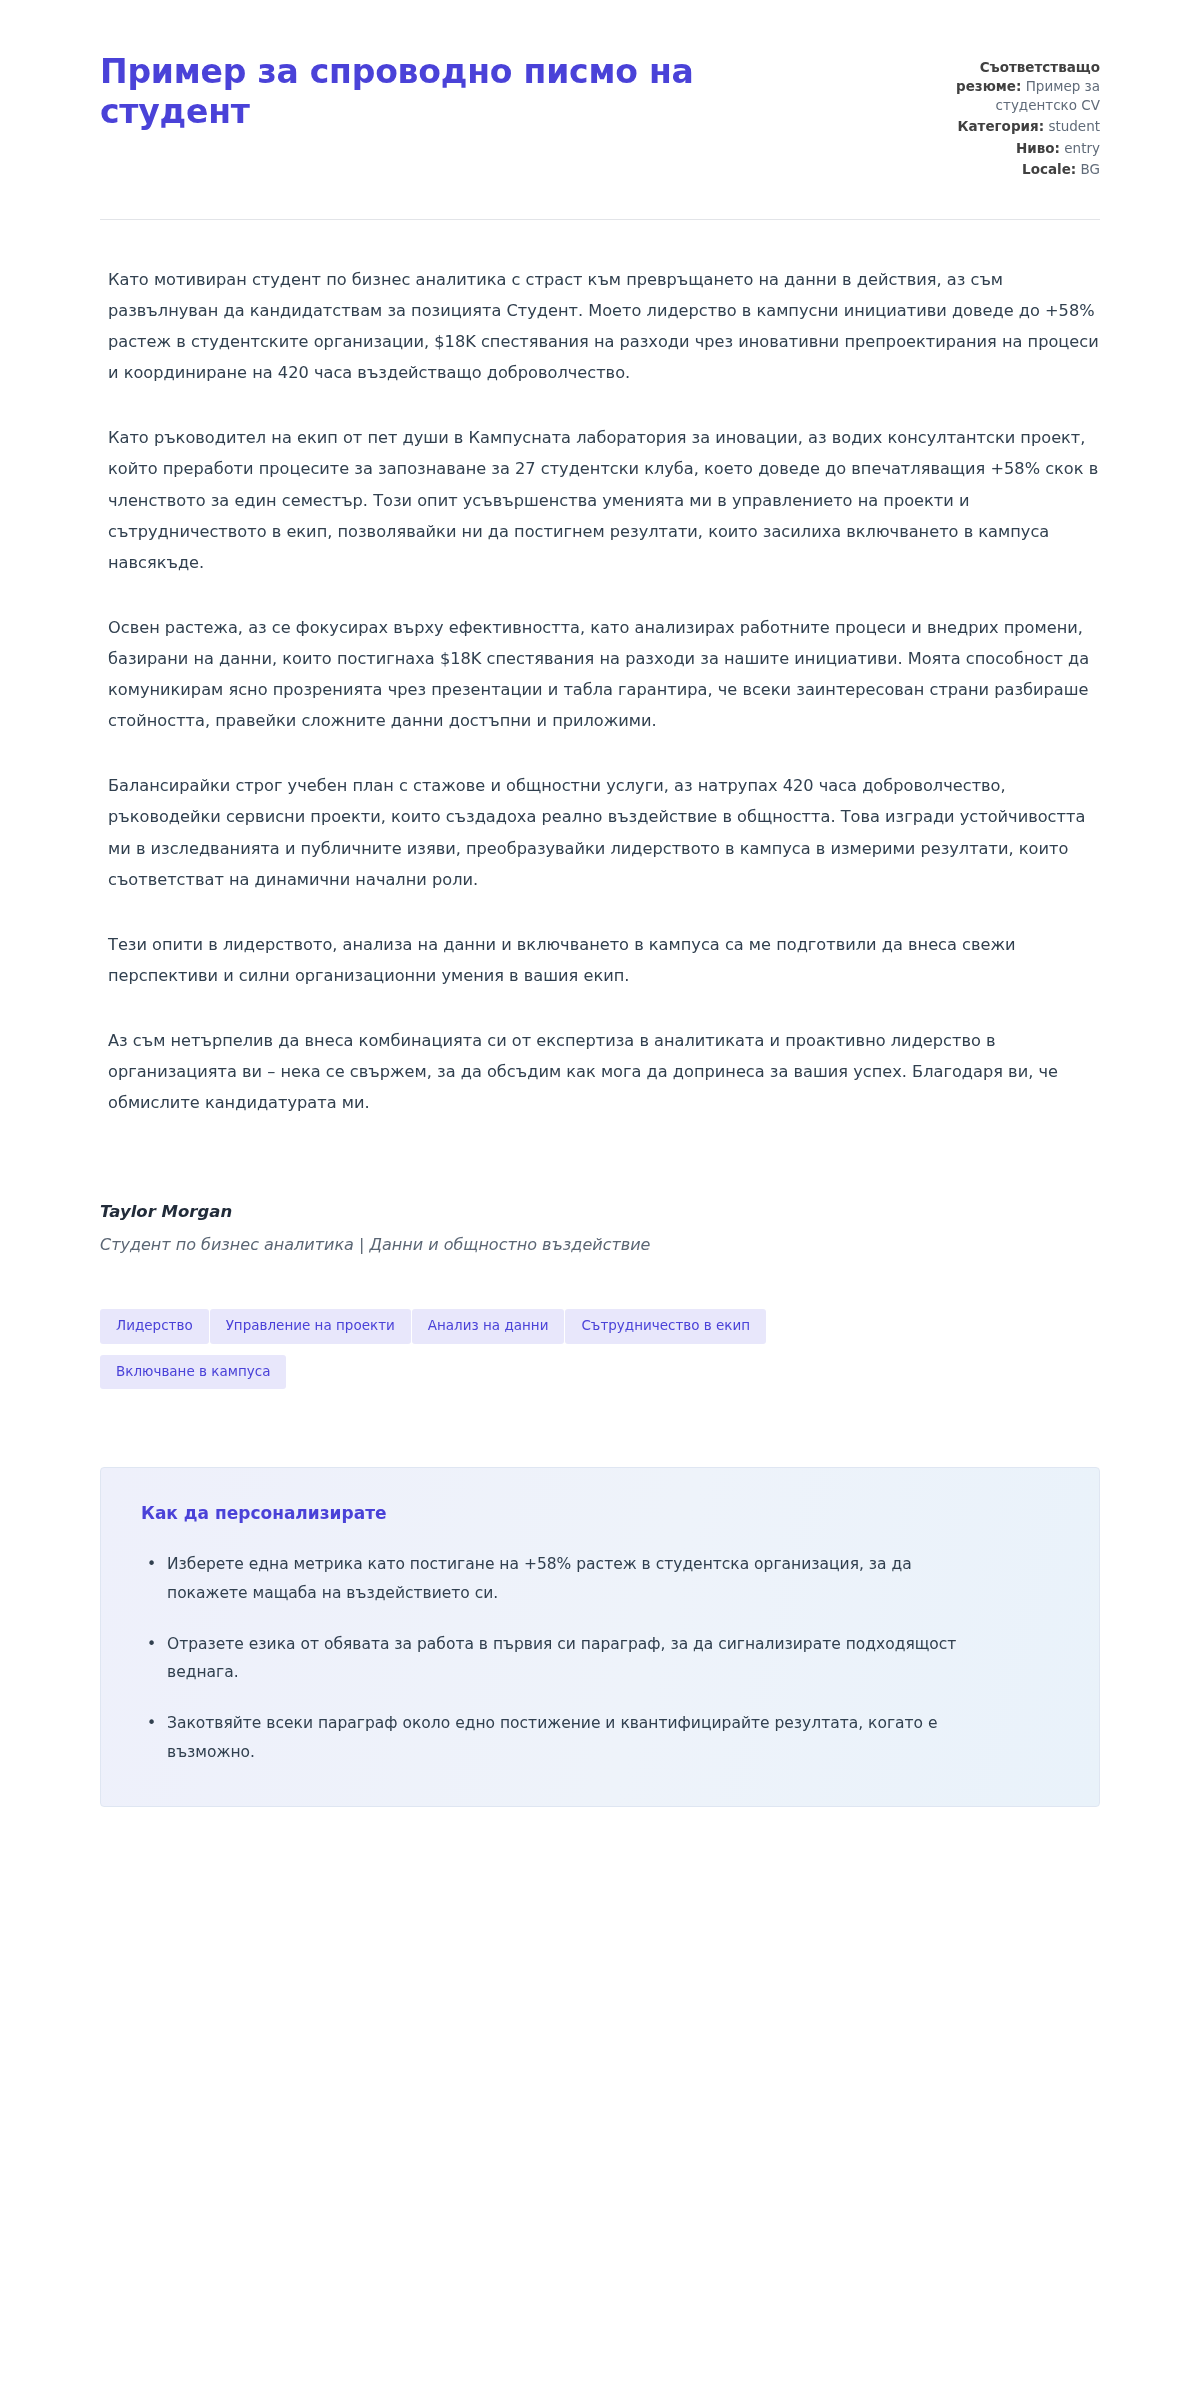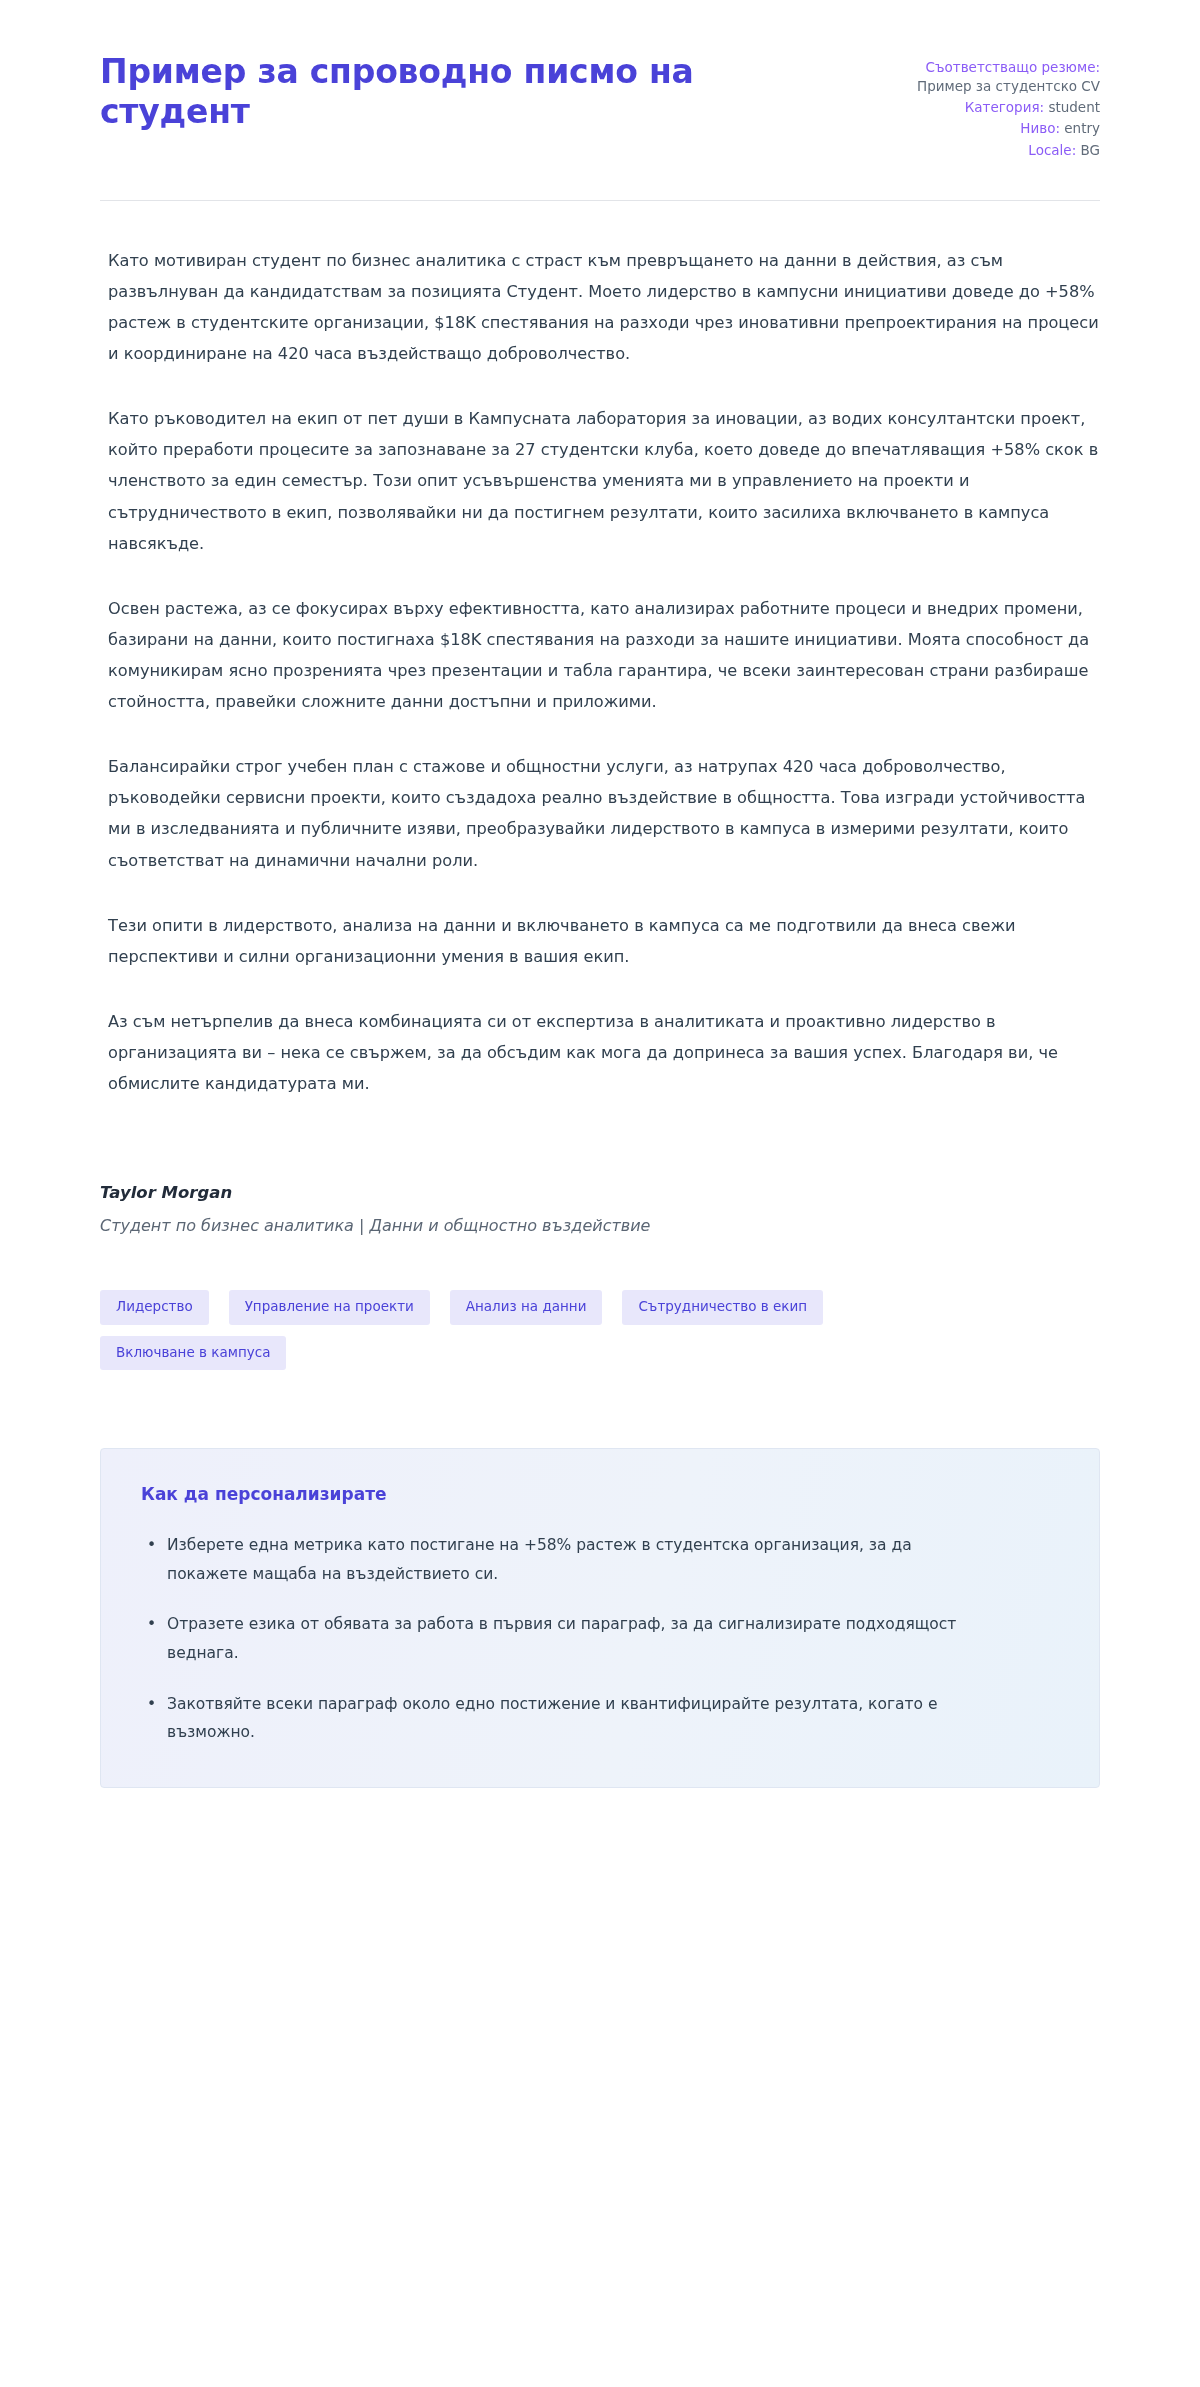--- a/index.html
+++ b/index.html
@@ -56,22 +56,22 @@
     text-align: right;
     padding-top: 6px;
     font-size: 13.5px;
     line-height: 1.42;
     color: #55606e;
   }
   .meta-row {
     margin-bottom: 2px;
   }
   .meta-label {
-    font-weight: normal;
-    color: #8b5cf6;
+    font-weight: bold;
+    color: #404040;
   }
   .meta-value {
     font-weight: normal;
     color: #606b79;
   }
 
   .header-rule {
     margin: 38px 0 0 0;
     height: 1px;
     background: #e2e4e8;
@@ -112,21 +112,21 @@
     margin: 0;
     font-size: 16px;
     color: #5b6674;
     line-height: 1.5;
   }
 
   
   .tag-list {
     display: flex;
     flex-wrap: wrap;
-    gap: 11px 20px;
+    gap: 11px 1px;
     padding-top: 52px;
     max-width: 850px;
   }
   .tag {
     display: inline-block;
     background: #e8e7fb;
     color: #4a42d8;
     font-size: 13.5px;
     line-height: 1;
     padding: 10px 16px 11px 16px;

